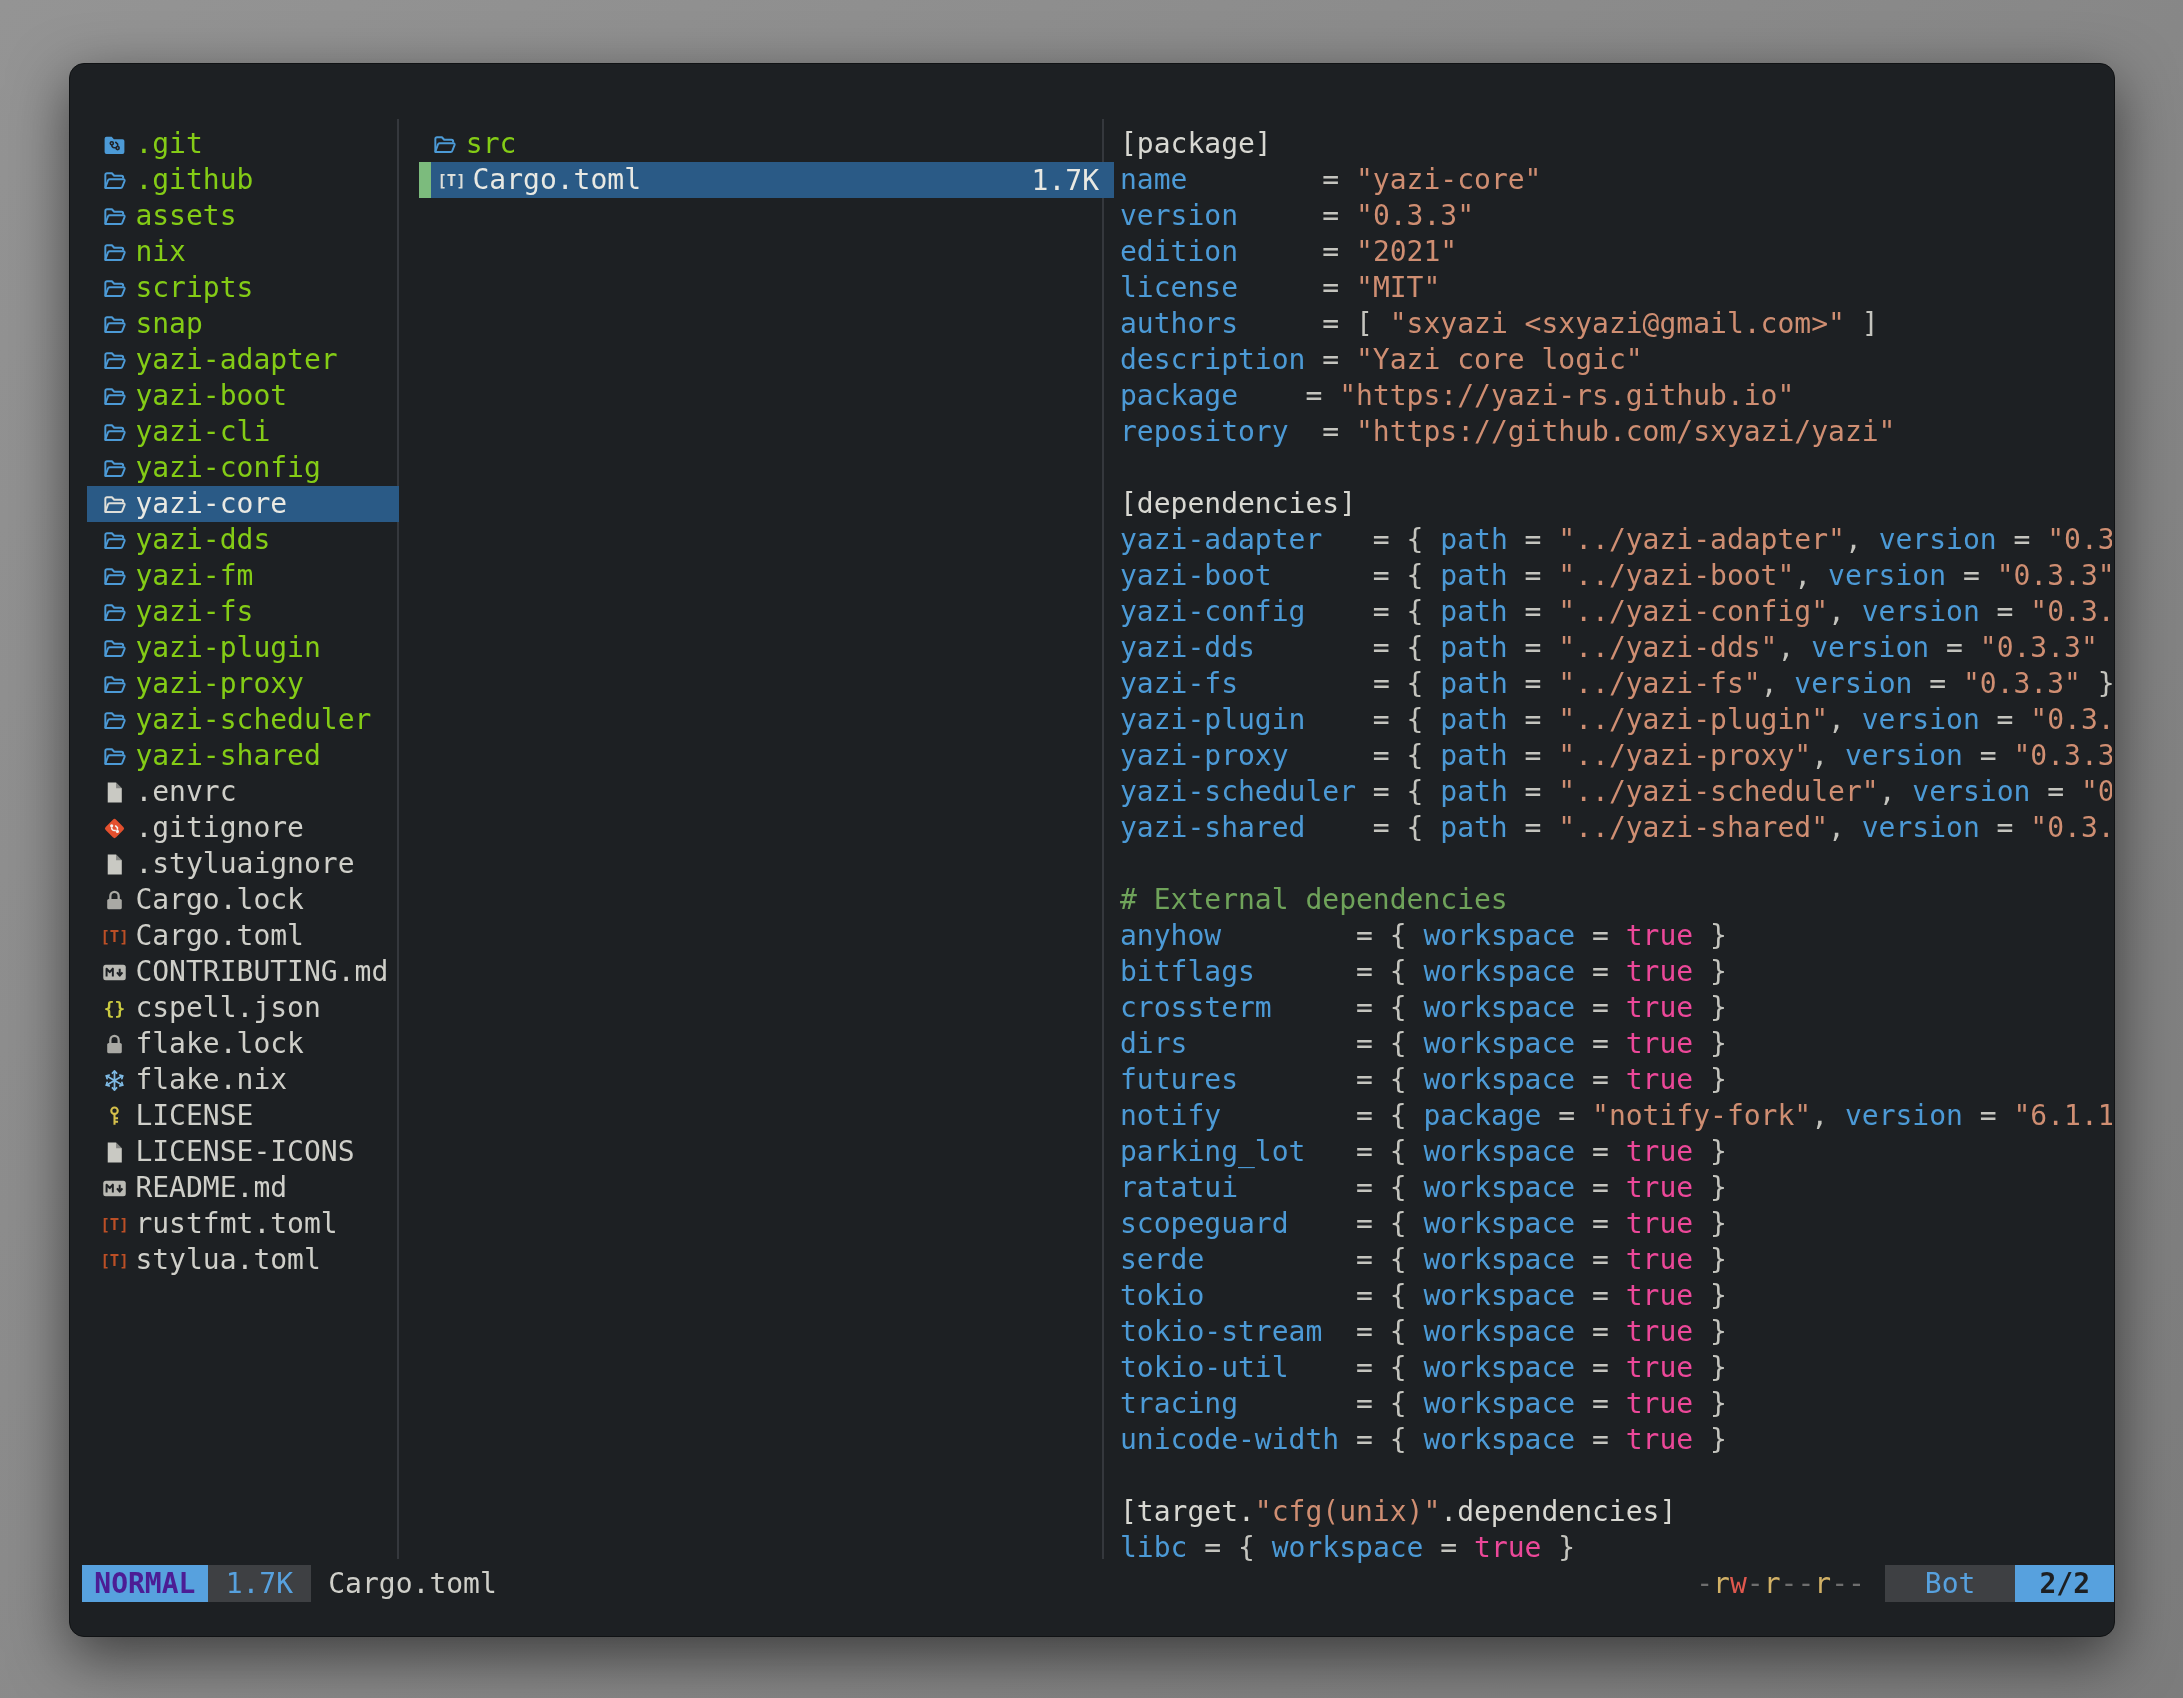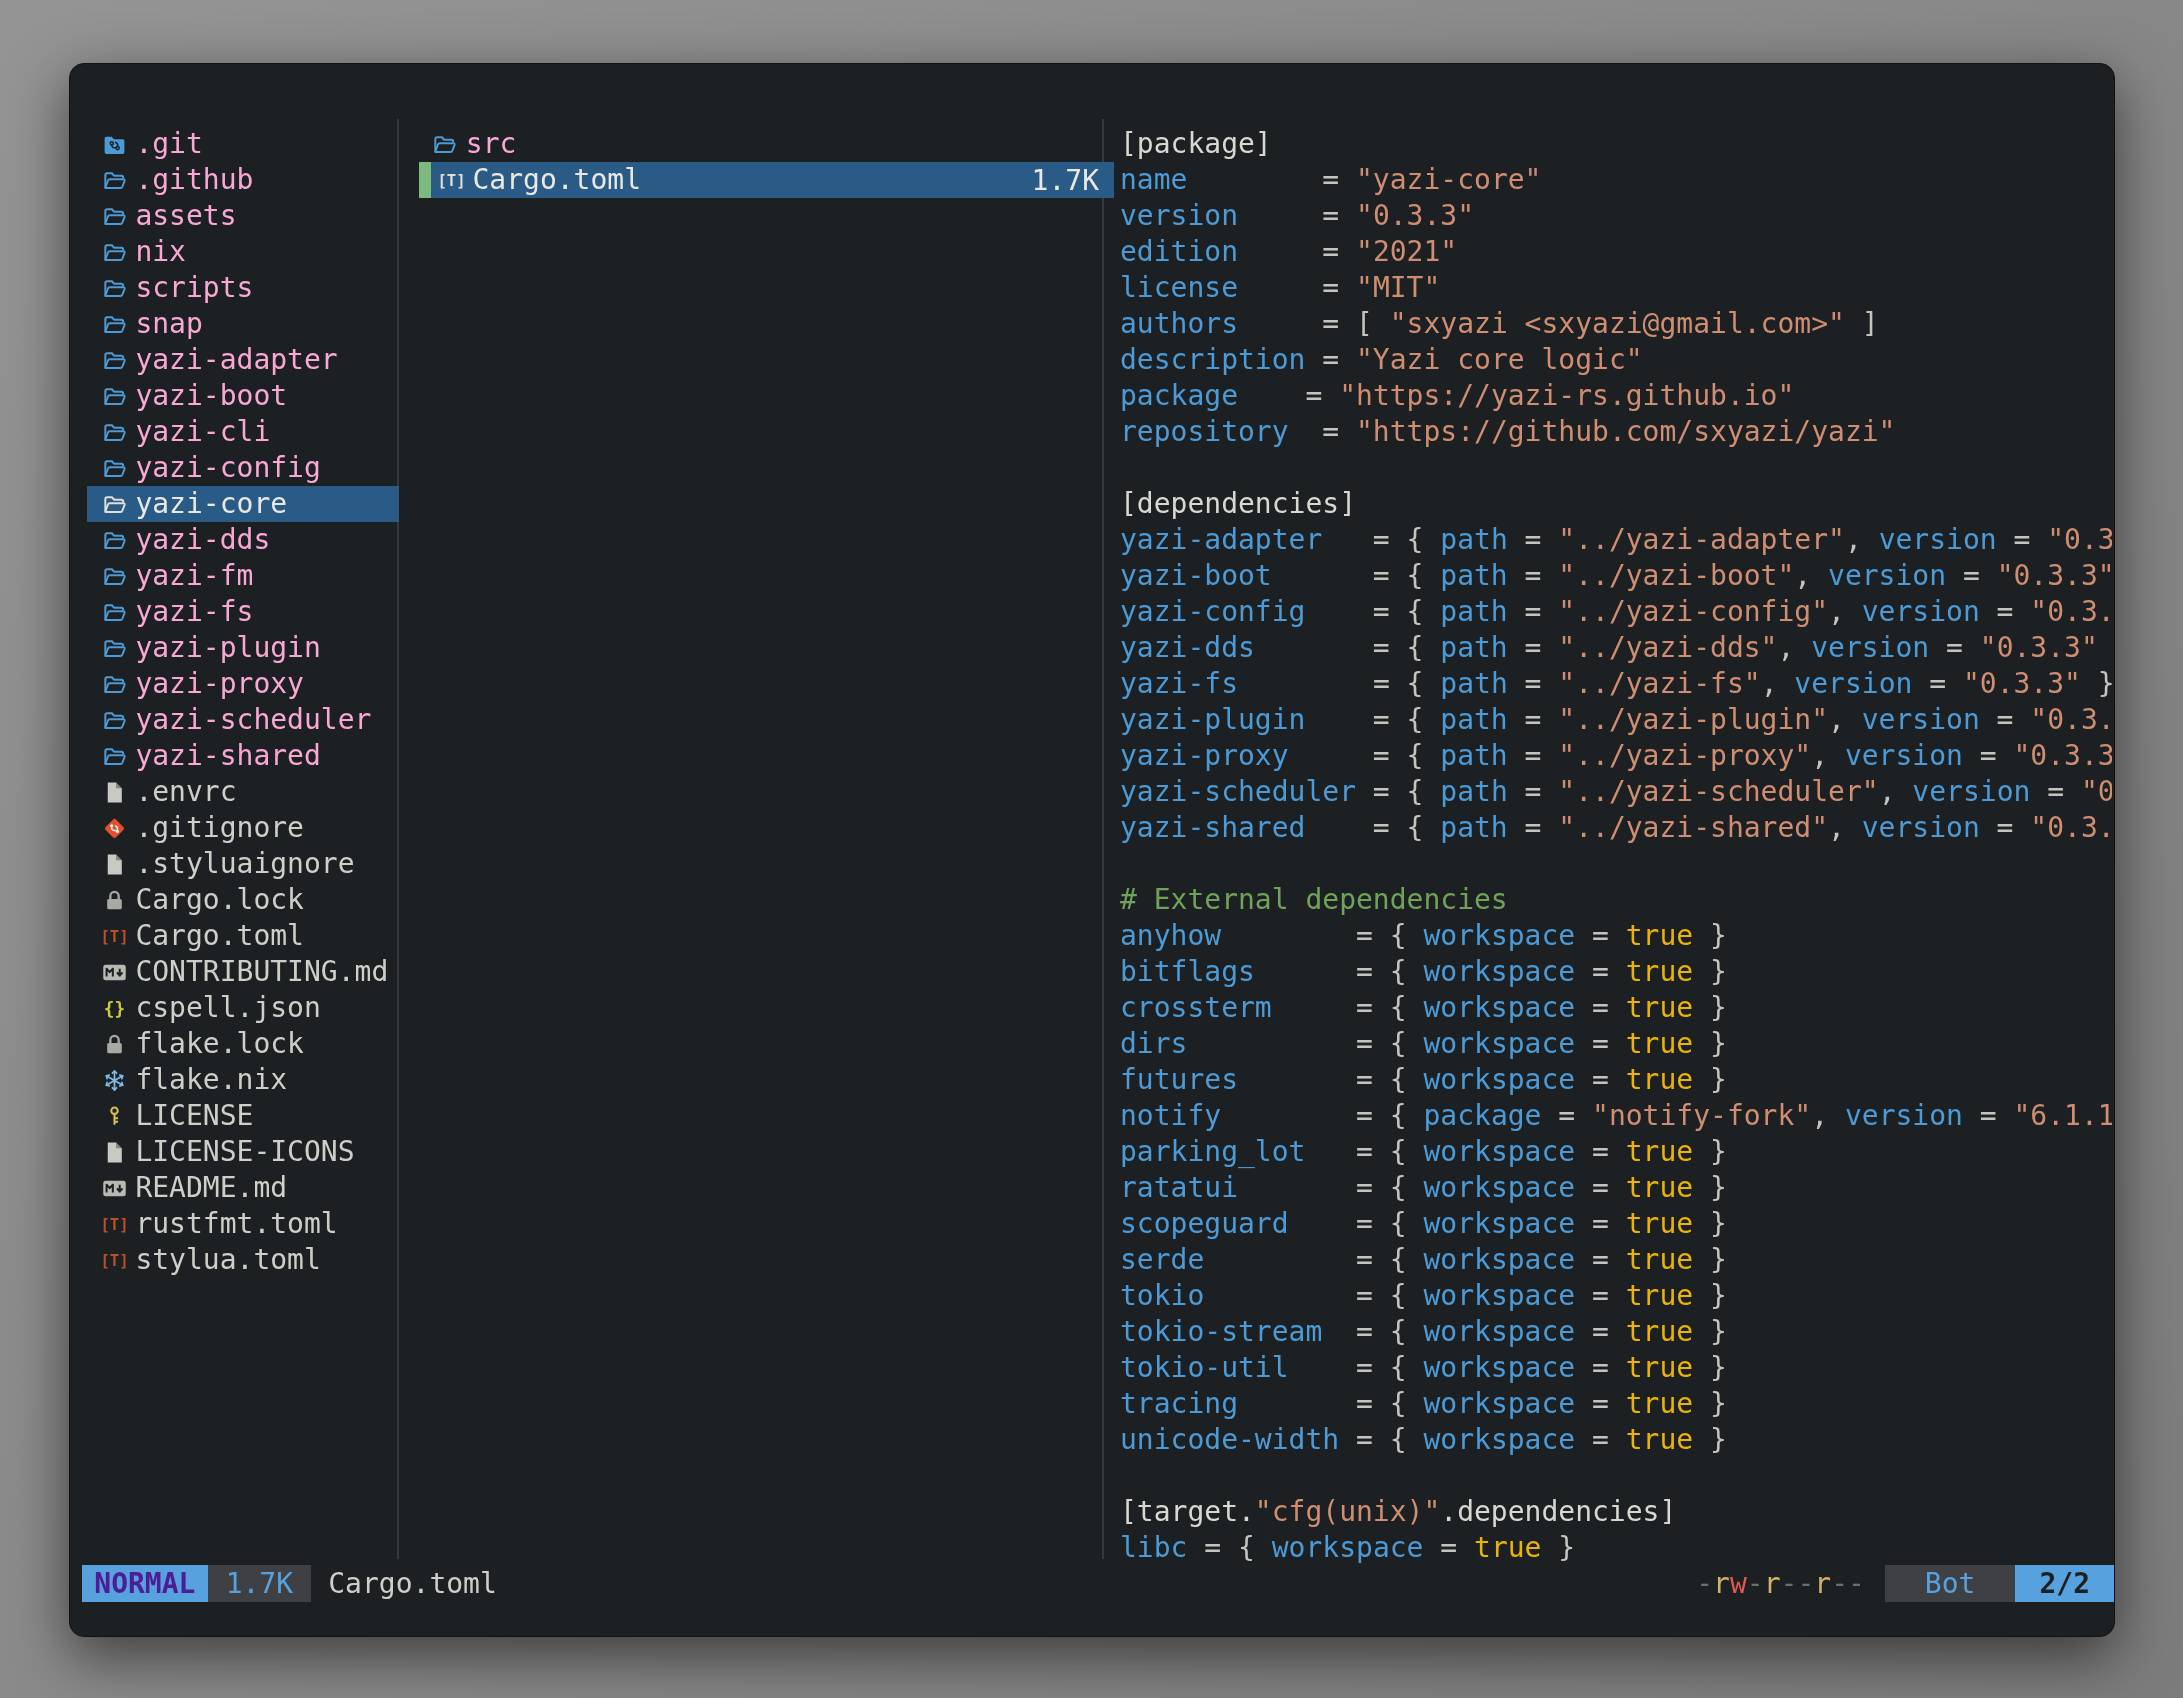--- a/index.html
+++ b/index.html
@@ -20,21 +20,21 @@
   .pane{position:absolute;top:62px;}
   .pane-parent{left:17px;width:312px;}
   .pane-current{left:341px;width:695px;margin-left:8px;}
   .pane-preview{left:1050px;width:992px;overflow:hidden;}
 
   .row{height:36px;display:flex;align-items:center;padding-left:15px;box-sizing:border-box;position:relative;}
   .row .icon{width:25px;height:25px;flex:0 0 25px;margin-right:8.4px;display:inline-flex;align-items:center;justify-content:center;}
   .row .icon svg{width:100%;height:100%;display:block;}
   .row .label{font-size:28px;white-space:pre;line-height:36px;}
   .row .size{margin-left:auto;padding-right:15px;font-size:28px;color:#e9e9e3;}
-  .row.dir .label{color:#f9a8d4;}
+  .row.dir .label{color:#84cc16;}
   .row.file .label{color:#cfcfc9;}
   .row.selected{background:#2a5a86;}
   .row.selected .label{color:#e9e9e3;}
   .row.selected .icon{color:#dfdfd9 !important;}
   .pane-current .row{padding-left:13.4px;}
   .pane-current .row.selected{padding-left:0;}
   .marker{width:11.7px;height:36px;background:#7cbb7d;flex:0 0 11.7px;margin-right:8.4px;}
 
   
   .icon-git-folder{color:#4c9ad6;}
@@ -43,21 +43,21 @@
   .icon-lock{color:#a9a9a4;}
   .icon-toml{color:#bb4f26;}
   .icon-markdown{color:#b9b9b3;}
   .icon-json{color:#cbcb41;}
   .icon-snowflake{color:#7ebae4;}
   .icon-key{color:#d6c04b;}
   .icon-git-diamond{color:#e4502e;}
 
   .pline{height:36px;line-height:36px;font-size:28px;white-space:pre;}
   .t-key{color:#4c9ad6;}
-  .t-boo{color:#eab308;}
+  .t-boo{color:#ec4899;}
   .t-str{color:#cf8e72;}
   .t-pun{color:#c4c4be;}
   .t-sec{color:#d8d8d2;}
   .t-cmt{color:#6fa35a;}
 
   .statusbar{
     position:absolute;left:0;right:0;top:1501px;height:37px;
     display:flex;align-items:stretch;font-size:28px;line-height:37px;
   }
   .sb-left{display:flex;margin-left:11.7px;}

